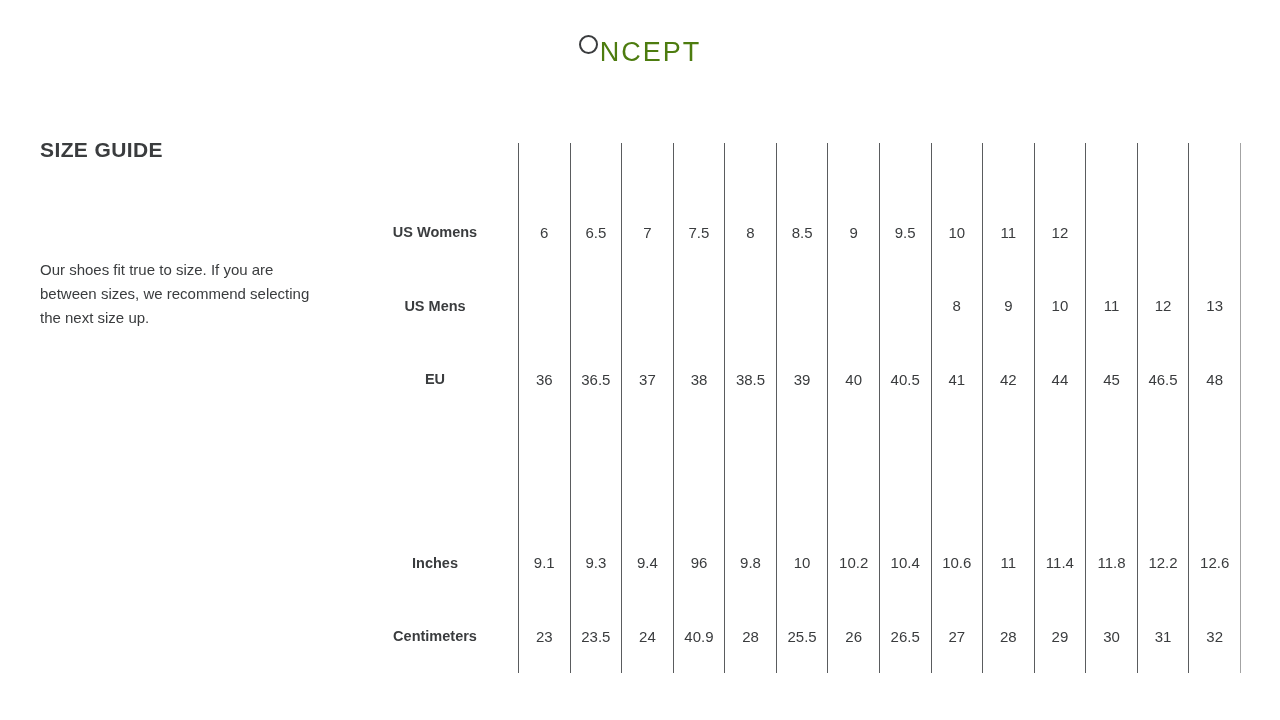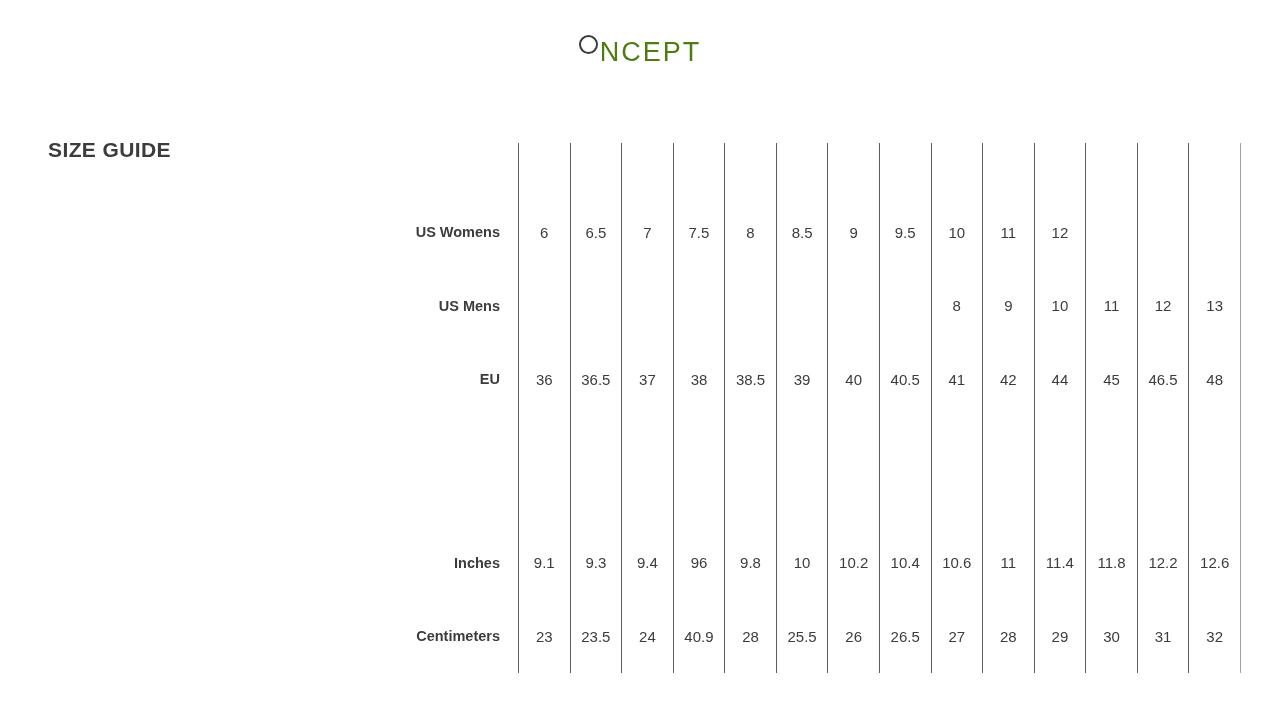--- a/index.html
+++ b/index.html
@@ -52,21 +52,21 @@
     position: absolute;
     left: 40px;
     top: 138px;
     width: 300px;
   }
   .size-guide-title {
     font-size: 21px;
     font-weight: bold;
     letter-spacing: 0.4px;
     color: #3a3c3e;
-    margin: 0 0 96px 8px;
+    margin: 0 0 96px 0;
   }
   .intro-text {
     font-size: 15px;
     line-height: 24px;
     color: #3a3c3e;
     max-width: 285px;
   }
 
   
   .table-wrap {
@@ -90,21 +90,21 @@
     vertical-align: middle;
     font-size: 15px;
     color: #3a3c3e;
     border-left: 1px solid #5a5c5e;
     padding: 0;
     height: 64px;
   }
 
   table.size-table td.row-label {
     border-left: none;
-    text-align: right;
+    text-align: center;
     padding-right: 18px;
     font-weight: bold;
     font-size: 14.5px;
     width: 130px;
     white-space: nowrap;
   }
 
   
   table.size-table td.first-col {
     border-left: 1px solid #5a5c5e;
@@ -130,20 +130,21 @@
 <div class="page">
 
   <div class="brand">
     <span class="logo-text">
       <span class="logo-o"></span><span>NCEPT</span>
     </span>
   </div>
 
   <div class="left-col">
     <h1 class="size-guide-title">SIZE GUIDE</h1>
+    <p class="intro-text">Our shoes fit true to size. If you are between sizes, we recommend selecting the next size up.</p>
   </div>
 
   <div class="table-wrap">
     <table class="size-table">
       <tbody>
         <tr class="spacer">
           <td class="row-label"></td>
           <td class="first-col"></td>
           <td></td>
           <td></td>

